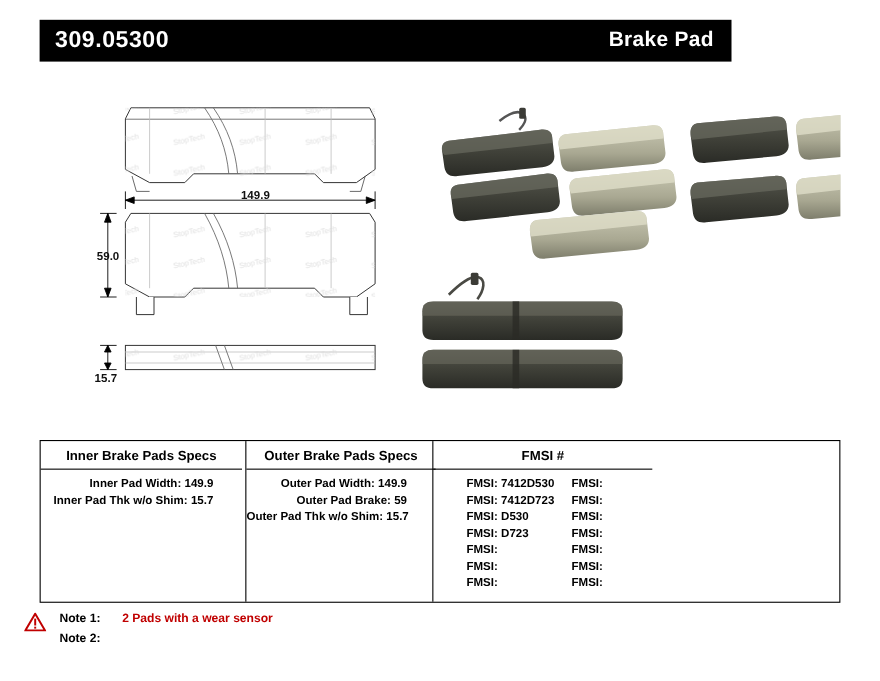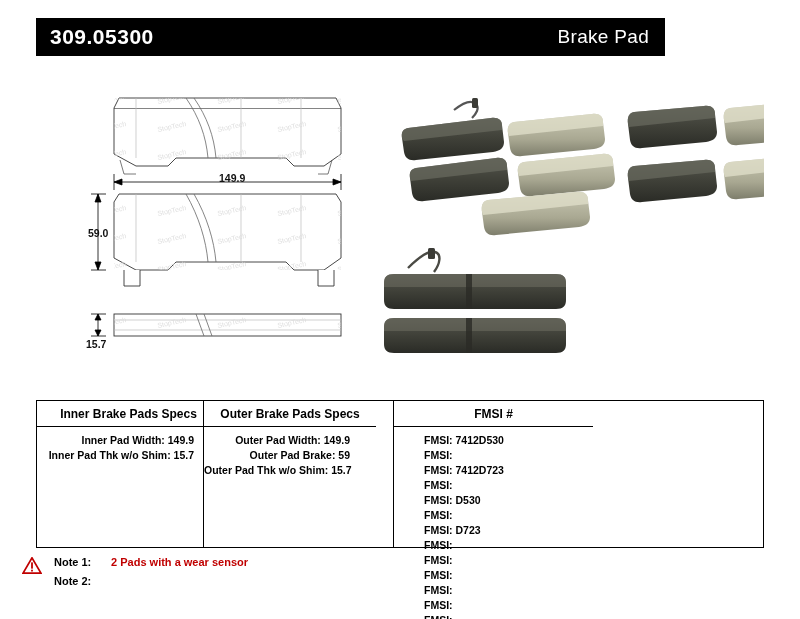--- a/index.html
+++ b/index.html
@@ -37,21 +37,21 @@
     top: 7px;
     font-size: 21px;
     font-weight: bold;
     letter-spacing: 0.5px;
   }
   .header .doc-type {
     position: absolute;
     right: 16px;
     top: 8px;
     font-size: 19px;
-    font-weight: normal;
+    font-weight: bold;
     letter-spacing: 0.3px;
   }
 
   
   .drawing {
     position: absolute;
     left: 36px;
     top: 62px;
     width: 728px;
     height: 330px;
@@ -80,21 +80,21 @@
     text-decoration: underline;
   }
   .tcol {
     position: absolute;
     top: 0;
     height: 146px;
     box-sizing: border-box;
   }
   .tcol + .tcol { border-left: 1px solid #000; }
   .c1 { left: 0px;   width: 183px; }
-  .c2 { left: 166px; width: 173px; border-left: 1px solid #000; }
+  .c2 { left: 186px; width: 173px; border-left: 1px solid #000; }
   .c3 { left: 356px; width: 200px; border-left: 1px solid #000; }
   .c4 { left: 556px; width: 170px; border-left: 1px solid #000; }
 
   .thead {
     height: 25px;
     border-bottom: 1px solid #000;
     display: flex;
     align-items: center;
     justify-content: center;
     font-size: 12px;
@@ -109,21 +109,21 @@
     font-weight: bold;
     white-space: nowrap;
   }
   .row .lbl { font-weight: bold; text-align: right; }
   .row .val { font-weight: bold; }
 
   .c1 .row, .c2 .row { text-align: right; padding-right: 26px; }
   .c3 .row { padding-left: 30px; }
   .c4 .row { padding-left: 12px; }
 
-  .fmsi-line { display: flex; flex-direction: column; }
+  .fmsi-line { display: flex; }
   .fmsi-left { width: 104px; }
   .fmsi-right { width: 80px; }
 
   
   .notes {
     position: absolute;
     left: 54px;
     top: 556px;
     width: 500px;
     font-size: 11px;

